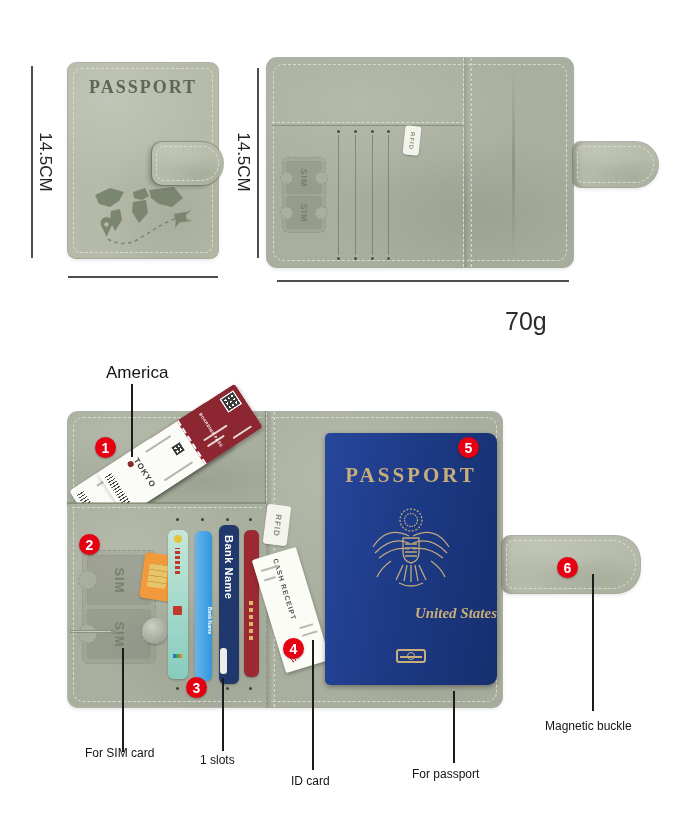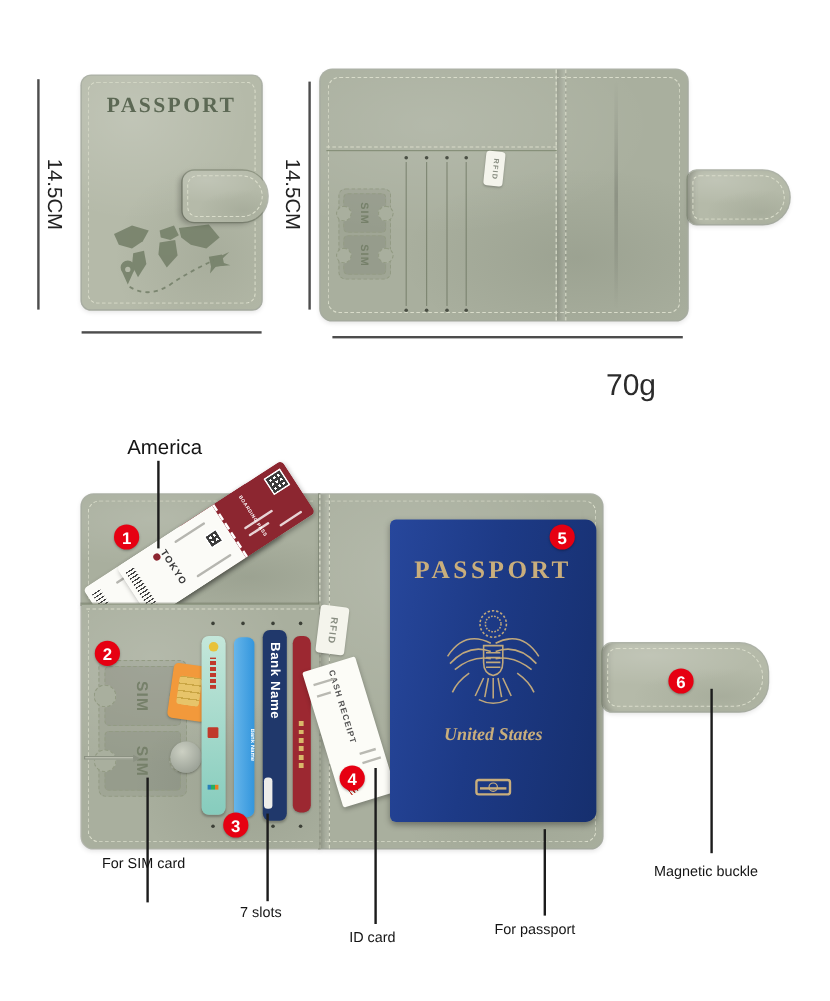--- a/index.html
+++ b/index.html
@@ -192,21 +192,21 @@
     left: 325px; top: 433px; width: 172px; height: 252px; z-index: 4;
     border-radius: 5px 9px 9px 5px;
     background: linear-gradient(100deg, #27479c 0%, #1d3a86 45%, #162f6e 100%);
     box-shadow: 0 2px 5px rgba(0,0,0,.35);
   }
   .pp-title {
     position:absolute; left:0; right:0; top:30px; text-align:center;
     font-family:"Liberation Serif", serif; font-weight:700; font-size:21px;
     letter-spacing:3px; color:#c9ae7c;
   }
-  .pp-sub { position:absolute; left:0; right:0; text-align:center; font-family:"Liberation Serif", serif; font-style:italic; font-weight:700; font-size:15px; color:#c9ae7c; }
+  .pp-sub { position:absolute; left:0; right:0; text-align:right; font-family:"Liberation Serif", serif; font-style:italic; font-weight:700; font-size:15px; color:#c9ae7c; }
   .pp-chip { position:absolute; left:71px; top:216px; width:30px; height:14px; border:2px solid #c9ae7c; border-radius:3px; }
   .pp-chip::before { content:""; position:absolute; left:50%; top:50%; transform:translate(-50%,-50%); width:6px; height:6px; border:1.5px solid #c9ae7c; border-radius:50%; }
   .pp-chip::after { content:""; position:absolute; left:2px; right:2px; top:50%; height:1.5px; background:#c9ae7c; }
 
   
   .numc {
     position:absolute; width:21px; height:21px; border-radius:50%; background:#e60012;
     color:#fff; font-weight:700; font-size:14px; display:flex; align-items:center; justify-content:center;
     z-index:10; box-shadow: 0 1px 2px rgba(0,0,0,.3);
   }
@@ -410,19 +410,19 @@
   <div class="numc" style="left:283px;top:638px;">4</div>
   <div class="numc" style="left:458px;top:437px;">5</div>
   <div class="numc" style="left:557px;top:557px;">6</div>
 
   <div class="pline" style="left:122px;top:648px;height:104px;"></div>
   <div class="pline" style="left:222px;top:678px;height:73px;"></div>
   <div class="pline" style="left:312px;top:640px;height:130px;"></div>
   <div class="pline" style="left:453px;top:691px;height:72px;"></div>
   <div class="pline" style="left:592px;top:574px;height:137px;"></div>
 
-  <div class="plabel" style="left:85px;top:712px;">For SIM card</div>
-  <div class="plabel" style="left:200px;top:753px;">7 slots</div>
+  <div class="plabel" style="left:85px;top:746px;">For SIM card</div>
+  <div class="plabel" style="left:200px;top:753px;">1 slots</div>
   <div class="plabel" style="left:291px;top:774px;">ID card</div>
   <div class="plabel" style="left:412px;top:767px;">For passport</div>
   <div class="plabel" style="left:545px;top:719px;">Magnetic buckle</div>
 
 </div>
 
 </body></html>

